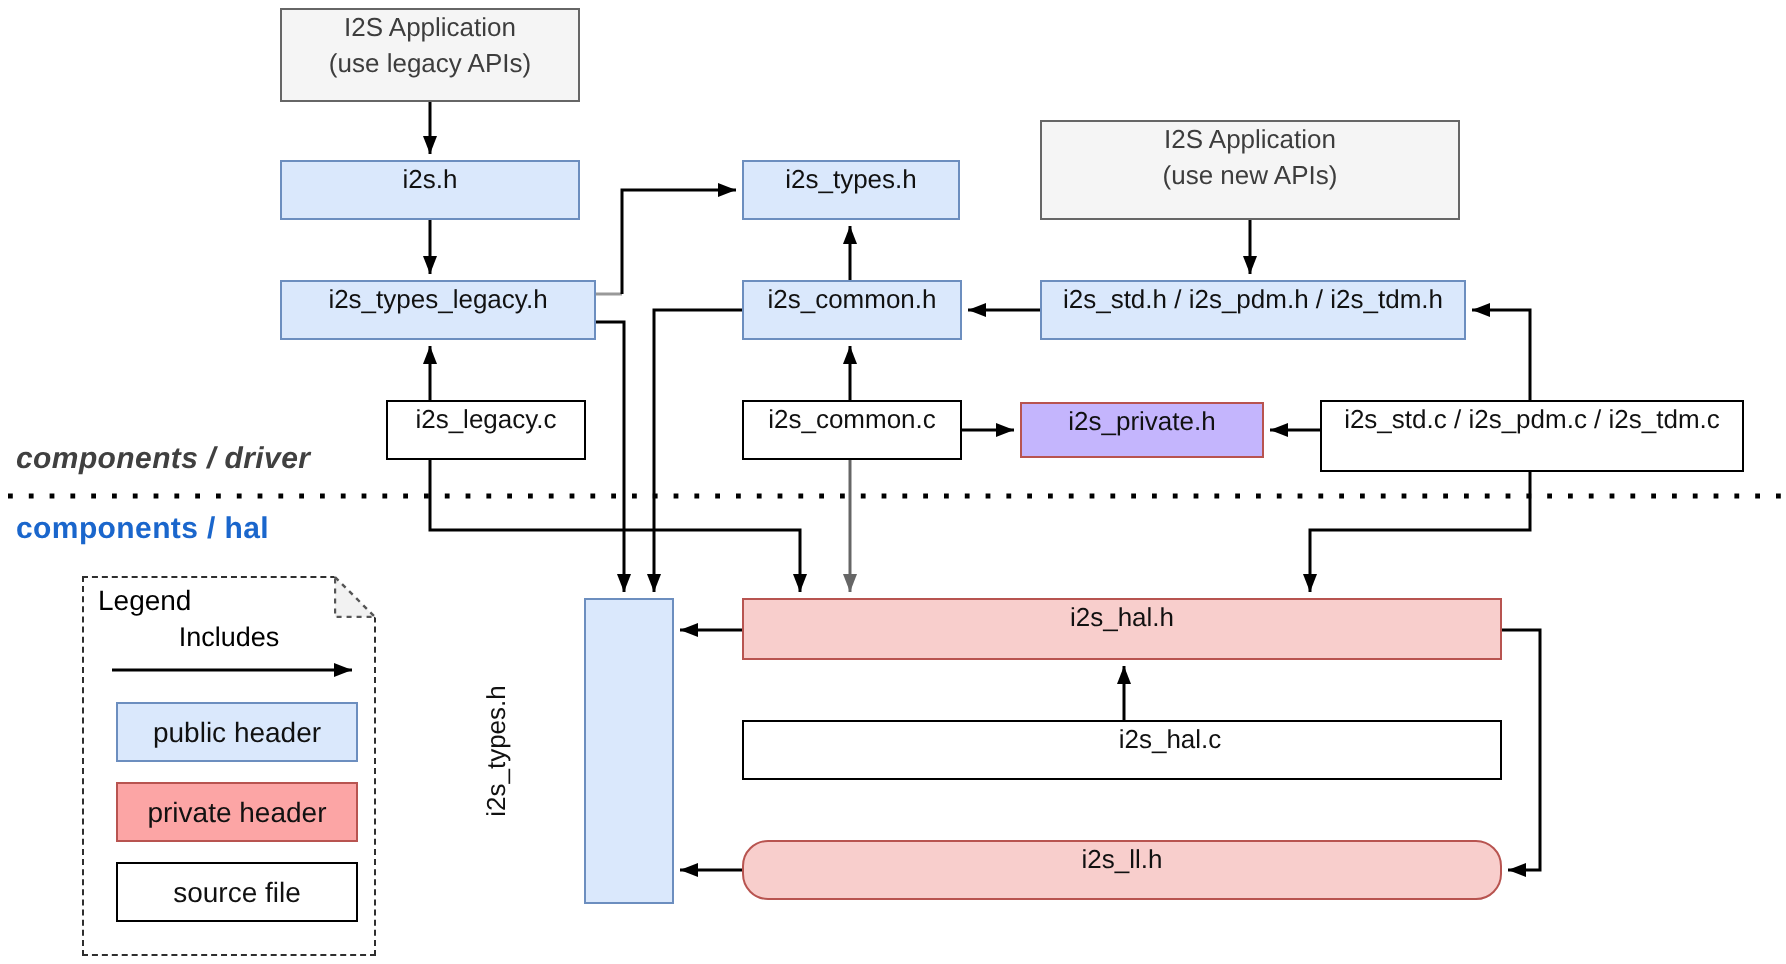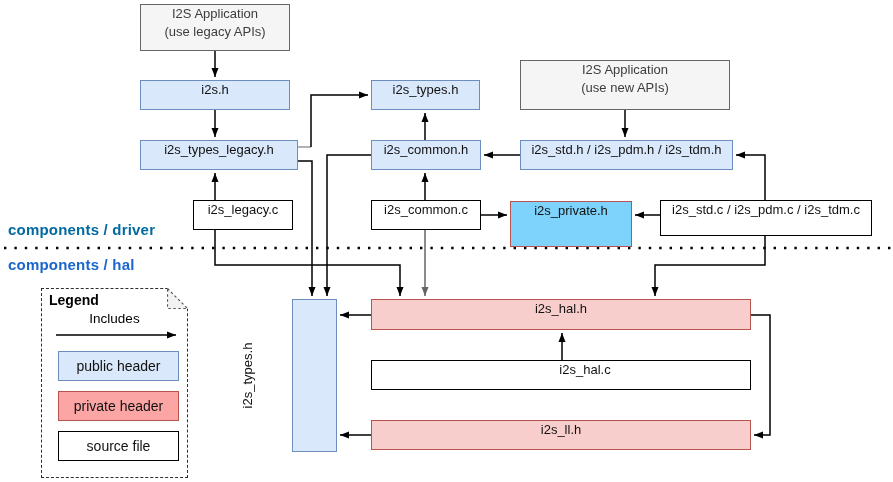--- a/index.html
+++ b/index.html
@@ -9,21 +9,21 @@
   .node{position:absolute;box-sizing:border-box;border:1px solid #000;display:flex;
         justify-content:center;font-size:13px;color:#111;}
   .node .lbl{white-space:pre-line;text-align:center;line-height:1.35;}
   .node.app{color:#3d3d3d;}
   .node.vertical .lbl{transform:rotate(-90deg);white-space:nowrap;}
   .layer-label{position:absolute;left:8px;font-weight:bold;font-size:15px;letter-spacing:0.2px;}
   .layer-label.driver{top:221px;}
   .layer-label.hal{top:256px;}
   .legend{position:absolute;left:41px;top:288px;width:147px;height:190px;box-sizing:border-box;
           border:1.4px dashed #2e2e2e;background:#fff;}
-  .legend-title{position:absolute;left:7px;top:3px;font-weight:bold;font-size:14px;color:#000;}
+  .legend-title{position:absolute;left:7px;top:3px;font-weight:normal;font-size:14px;color:#000;}
   .legend-includes{position:absolute;left:0;top:22px;width:100%;text-align:center;font-size:13.5px;color:#000;}
   .legend-arrow{position:absolute;left:12px;top:40px;}
   .legend-item{position:absolute;left:16px;width:121px;height:30px;box-sizing:border-box;border:1px solid #000;
                display:flex;align-items:center;justify-content:center;font-size:14px;color:#111;}
   .legend-fold{position:absolute;top:-1.4px;right:-1.4px;}
 </style>
 </head>
 <body>
 
 <div class="canvas">
@@ -54,21 +54,21 @@
       <polyline points="765,200 765,155 736,155" fill="none" stroke="#000000" stroke-width="1.5" marker-end="url(#arr-000000)"></polyline>
       <polyline points="765,229 765,265 655,265 655,296" fill="none" stroke="#000000" stroke-width="1.5" marker-end="url(#arr-000000)"></polyline>
       <polyline points="660,215 635,215" fill="none" stroke="#000000" stroke-width="1.5" marker-end="url(#arr-000000)"></polyline>
       <polyline points="215,230 215,265 400,265 400,296" fill="none" stroke="#000000" stroke-width="1.5" marker-end="url(#arr-000000)"></polyline>
       <polyline points="371,315 340,315" fill="none" stroke="#000000" stroke-width="1.5" marker-end="url(#arr-000000)"></polyline>
       <polyline points="562,360 562,333" fill="none" stroke="#000000" stroke-width="1.5" marker-end="url(#arr-000000)"></polyline>
       <polyline points="751,315 770,315 770,435 754,435" fill="none" stroke="#000000" stroke-width="1.5" marker-end="url(#arr-000000)"></polyline>
       <polyline points="371,435 340,435" fill="none" stroke="#000000" stroke-width="1.5" marker-end="url(#arr-000000)"></polyline>
     </svg>
 
-  <div class="layer-label driver" style="color: #0369a1;">components / driver</div>
+  <div class="layer-label driver" style="color: #404040; font-style: italic;">components / driver</div>
   <div class="layer-label hal" style="color: rgb(26, 102, 204);">components / hal</div>
 
   <div class="legend">
     <svg class="legend-fold" width="21" height="21" viewBox="0 0 21 21" xmlns="http://www.w3.org/2000/svg">
       <path d="M0,0 H21 V21 Z" fill="#ffffff" stroke="none"></path>
       <path d="M0.5,0.5 L20.5,20.5 L0.5,20.5 Z" fill="#f2f2f2" stroke="#555555" stroke-width="1.2" stroke-dasharray="2.5,2.5"></path>
     </svg>
     <div class="legend-title">Legend</div>
     <div class="legend-includes">Includes</div>
     <svg class="legend-arrow" width="135" height="12" viewBox="0 0 135 12" xmlns="http://www.w3.org/2000/svg">
@@ -99,21 +99,21 @@
     </div>
     <div class="node public" style="left: 371px; top: 80px; width: 109px; height: 30px; background: rgb(218, 232, 252); border-color: rgb(108, 142, 191);">
       <span class="lbl">i2s_types.h</span>
     </div>
     <div class="node public" style="left: 371px; top: 140px; width: 110px; height: 30px; background: rgb(218, 232, 252); border-color: rgb(108, 142, 191);">
       <span class="lbl">i2s_common.h</span>
     </div>
     <div class="node source" style="left: 371px; top: 200px; width: 110px; height: 30px; background: rgb(255, 255, 255); border-color: rgb(0, 0, 0);">
       <span class="lbl">i2s_common.c</span>
     </div>
-    <div class="node private" style="left: 510px; top: 201px; width: 122px; height: 46px; background: #7dd3fc; border-color: rgb(184, 84, 80);">
+    <div class="node private" style="left: 510px; top: 201px; width: 122px; height: 28px; background: #c4b5fd; border-color: rgb(184, 84, 80);">
       <span class="lbl">i2s_private.h</span>
     </div>
     <div class="node app" style="left: 520px; top: 60px; width: 210px; height: 50px; background: rgb(245, 245, 245); border-color: rgb(102, 102, 102);">
       <span class="lbl">I2S Application
 (use new APIs)</span>
     </div>
     <div class="node public" style="left: 520px; top: 140px; width: 213px; height: 30px; background: rgb(218, 232, 252); border-color: rgb(108, 142, 191);">
       <span class="lbl">i2s_std.h / i2s_pdm.h / i2s_tdm.h</span>
     </div>
     <div class="node source" style="left: 660px; top: 200px; width: 212px; height: 36px; background: rgb(255, 255, 255); border-color: rgb(0, 0, 0);">
@@ -121,16 +121,16 @@
     </div>
     <div class="node public vertical" style="left: 292px; top: 299px; width: 45px; height: 153px; background: rgb(218, 232, 252); border-color: rgb(108, 142, 191);">
       <span class="lbl">i2s_types.h</span>
     </div>
     <div class="node private" style="left: 371px; top: 299px; width: 380px; height: 31px; background: rgb(248, 206, 204); border-color: rgb(184, 84, 80);">
       <span class="lbl">i2s_hal.h</span>
     </div>
     <div class="node source" style="left: 371px; top: 360px; width: 380px; height: 30px; background: rgb(255, 255, 255); border-color: rgb(0, 0, 0); padding-left: 48px;">
       <span class="lbl">i2s_hal.c</span>
     </div>
-    <div class="node private" style="left: 371px; top: 420px; width: 380px; height: 30px; background: rgb(248, 206, 204); border-color: rgb(184, 84, 80);">
+    <div class="node private" style="left: 371px; top: 420px; width: 380px; height: 30px; background: rgb(248, 206, 204); border-color: rgb(184, 84, 80); border-radius: 13px;">
       <span class="lbl">i2s_ll.h</span>
     </div>
   </div>
 
 </body></html>

